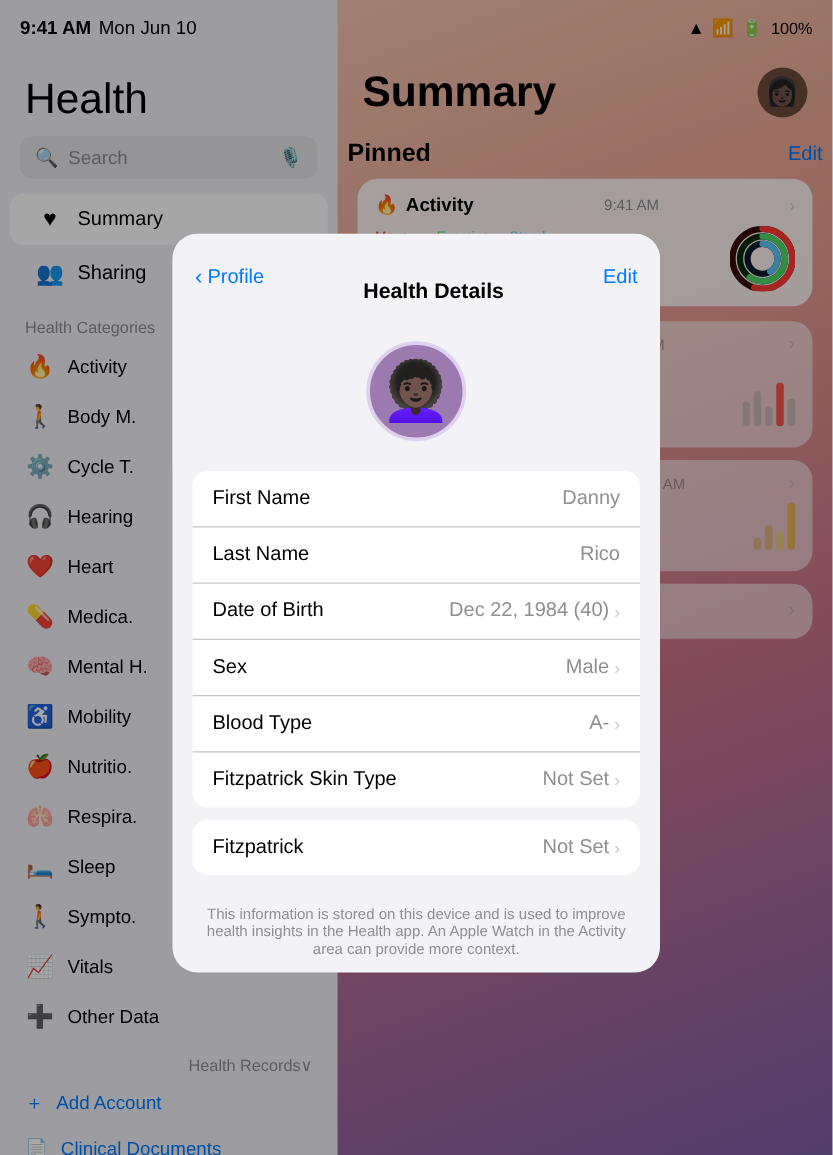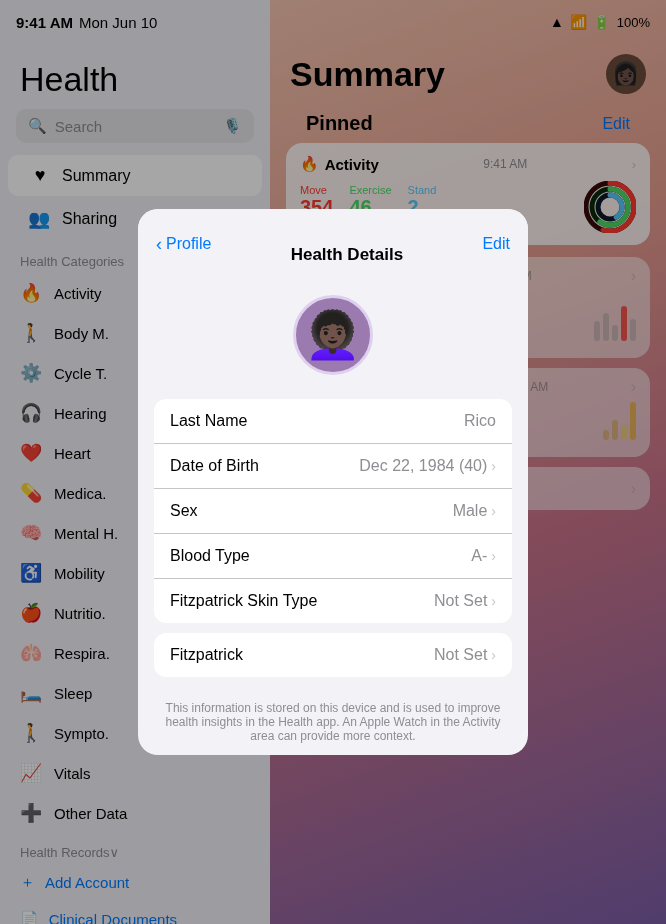--- a/index.html
+++ b/index.html
@@ -80,21 +80,21 @@
       align-items: center;
       gap: 10px;
       padding: 9px 20px;
       font-size: 15px;
       color: #000;
     }
     .sidebar-cat-icon { font-size: 18px; width: 24px; text-align: center; }
     .health-records-header {
       display: flex;
       align-items: center;
-      justify-content: flex-start;
+      justify-content: flex-end;
       padding: 12px 20px 4px;
     }
     .health-records-title { font-size: 13px; color: #8e8e93; }
     .health-records-chevron { font-size: 13px; color: #8e8e93; }
     .add-account-item, .clinical-docs-item {
       display: flex; align-items: center; gap: 10px;
       padding: 9px 20px; font-size: 15px; color: #007aff;
     }
 
     
@@ -123,21 +123,21 @@
       border-radius: 50%;
       background: #6b4c3b;
       overflow: hidden;
       display: flex; align-items: center; justify-content: center;
       font-size: 22px;
     }
     .pinned-header {
       display: flex;
       justify-content: space-between;
       align-items: center;
-      padding: 8px 36px;
+      padding: 8px 8px;
     }
     .pinned-label { font-size: 20px; font-weight: 600; color: #000; }
     .pinned-edit { font-size: 16px; color: #007aff; }
     .activity-card {
       margin: 0 16px 12px;
       background: rgba(255,255,255,0.85);
       border-radius: 16px;
       padding: 12px 14px;
     }
     .activity-card-header {
@@ -472,20 +472,26 @@
     </div>
 
     <div class="modal-avatar-section">
       <div class="modal-avatar">
         <span>👩🏿‍🦱</span>
       </div>
     </div>
 
     <div class="modal-form">
       <div class="form-row">
+        <span class="form-row-label">First Name</span>
+        <span class="form-row-value">
+          <span>Danny</span>
+        </span>
+      </div>
+      <div class="form-row">
         <span class="form-row-label">Last Name</span>
         <span class="form-row-value">
           <span>Rico</span>
         </span>
       </div>
       <div class="form-row">
         <span class="form-row-label">Date of Birth</span>
         <span class="form-row-value">
           <span>Dec 22, 1984 (40)</span>
           <span class="chevron">›</span>

